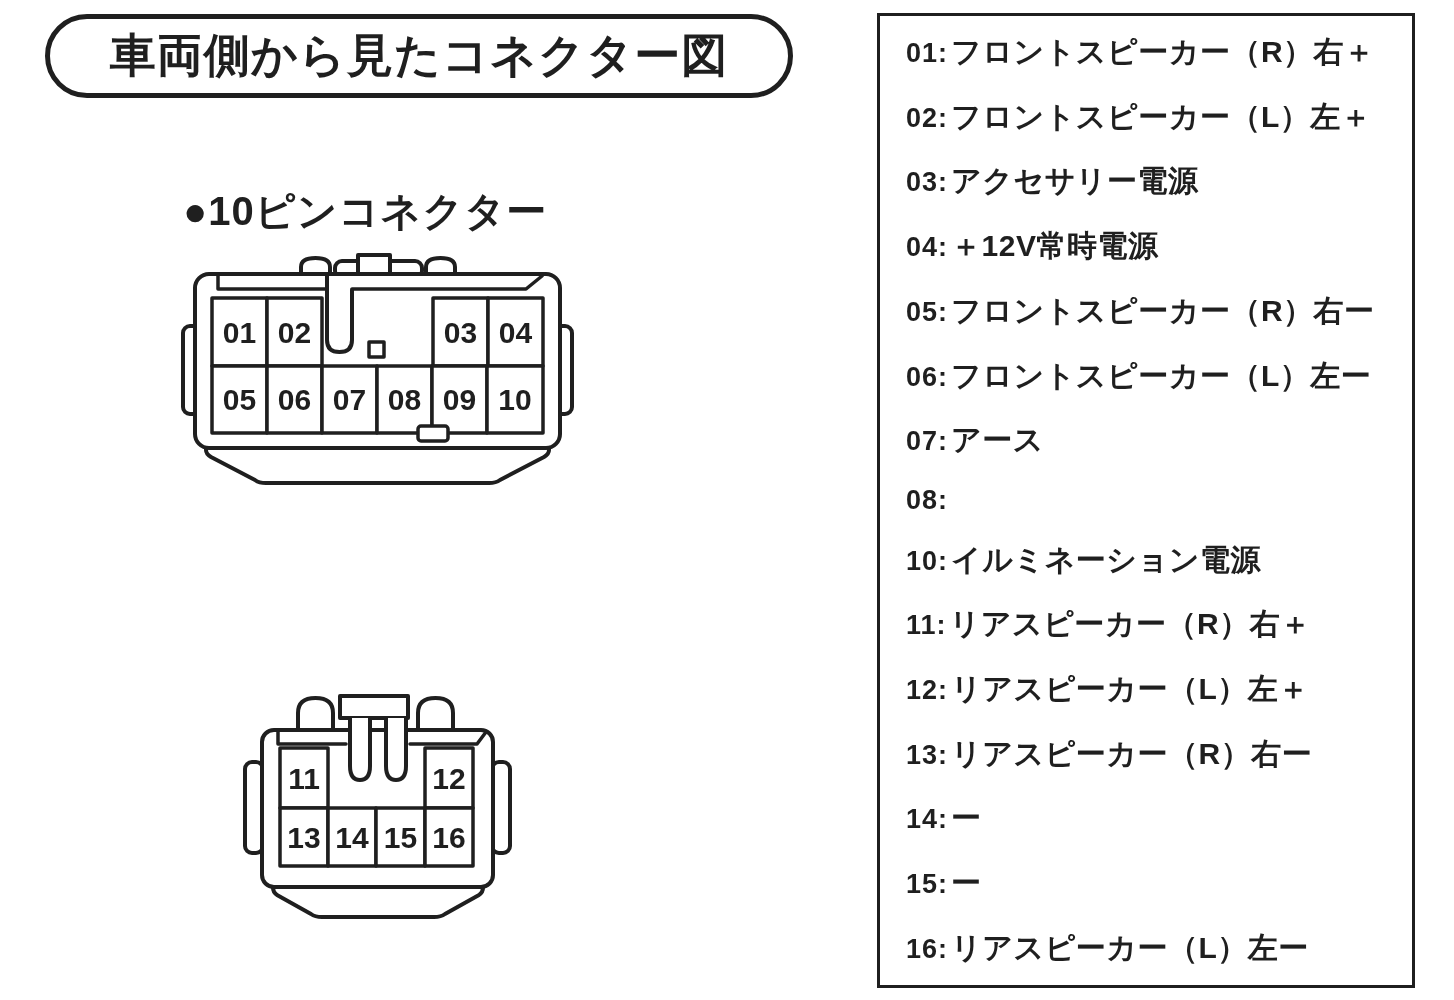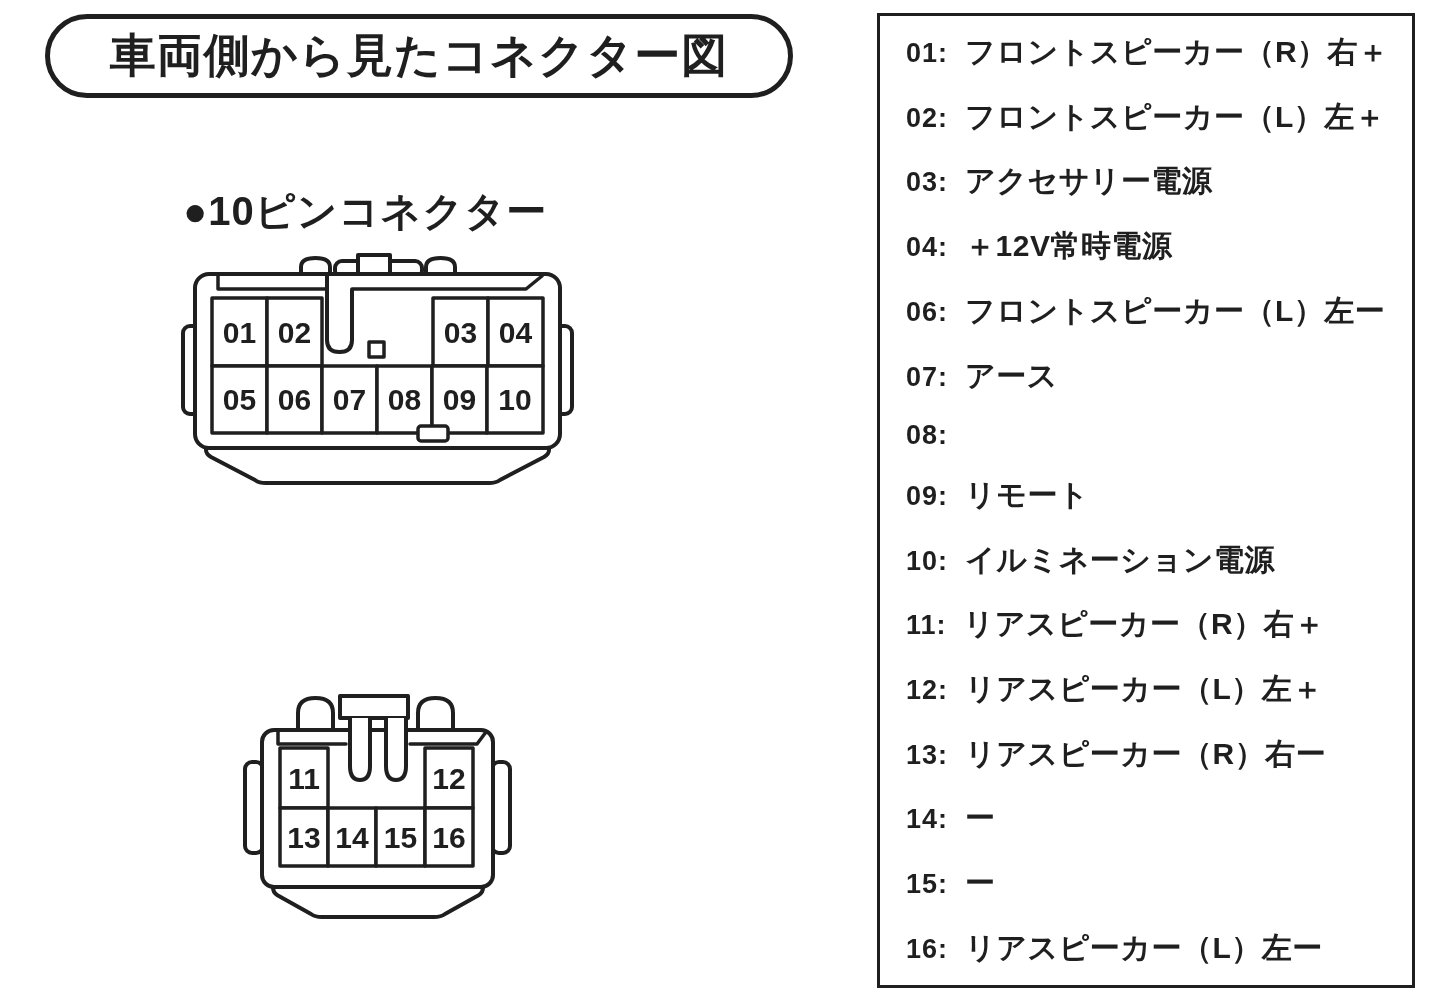--- a/index.html
+++ b/index.html
@@ -35,21 +35,21 @@
   }
 
   .legend{
     position:absolute;left:877px;top:13px;width:538px;height:975px;
     border:3px solid #1f1f1f;box-sizing:border-box;background:#fff;
     display:flex;flex-direction:column;justify-content:space-between;
     padding:16px 8px 16px 26px;
   }
   .legend-row{display:flex;align-items:baseline;white-space:nowrap;}
   .legend-num{font-size:27px;font-weight:bold;letter-spacing:1px;}
-  .legend-desc{font-size:30px;font-weight:bold;margin-left:17px;letter-spacing:0.5px;}
+  .legend-desc{font-size:30px;font-weight:bold;margin-left:3px;letter-spacing:0.5px;}
 </style>
 </head>
 <body>
 
 <div class="stage">
 
   <div class="title-pill">車両側から見たコネクター図</div>
 
   <div class="conn-heading heading-10">●10ピンコネクター</div>
 
@@ -176,35 +176,35 @@
     </div>
     <div class="legend-row">
       <span class="legend-num">03:</span>
       <span class="legend-desc">アクセサリー電源</span>
     </div>
     <div class="legend-row">
       <span class="legend-num">04:</span>
       <span class="legend-desc">＋12V常時電源</span>
     </div>
     <div class="legend-row">
+      <span class="legend-num">05:</span>
+      <span class="legend-desc">フロントスピーカー（R）右ー</span>
+    </div>
+    <div class="legend-row">
       <span class="legend-num">06:</span>
       <span class="legend-desc">フロントスピーカー（L）左ー</span>
     </div>
     <div class="legend-row">
       <span class="legend-num">07:</span>
       <span class="legend-desc">アース</span>
     </div>
     <div class="legend-row">
       <span class="legend-num">08:</span>
     </div>
     <div class="legend-row">
-      <span class="legend-num">09:</span>
-      <span class="legend-desc">リモート</span>
-    </div>
-    <div class="legend-row">
       <span class="legend-num">10:</span>
       <span class="legend-desc">イルミネーション電源</span>
     </div>
     <div class="legend-row">
       <span class="legend-num">11:</span>
       <span class="legend-desc">リアスピーカー（R）右＋</span>
     </div>
     <div class="legend-row">
       <span class="legend-num">12:</span>
       <span class="legend-desc">リアスピーカー（L）左＋</span>

